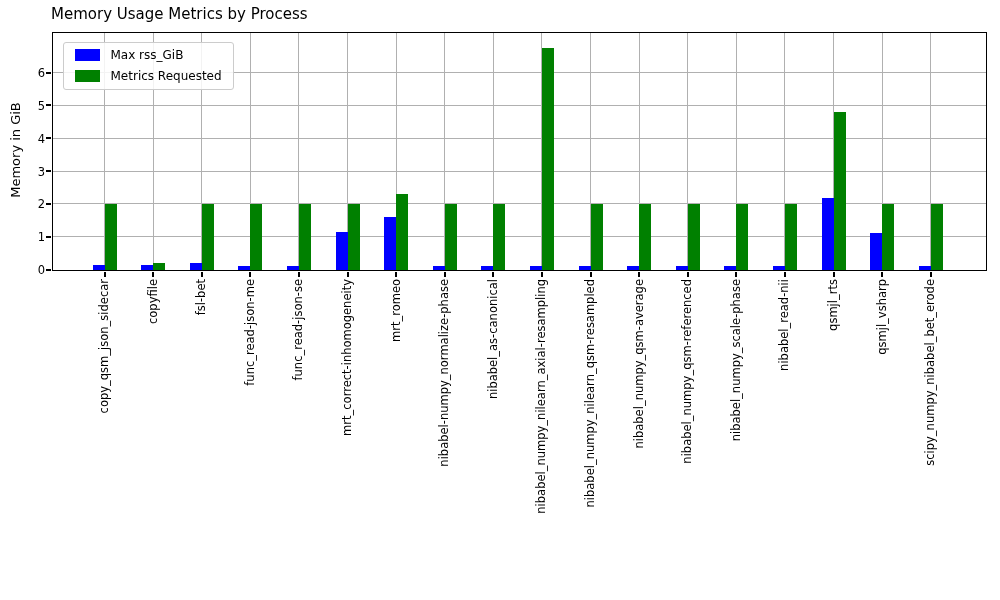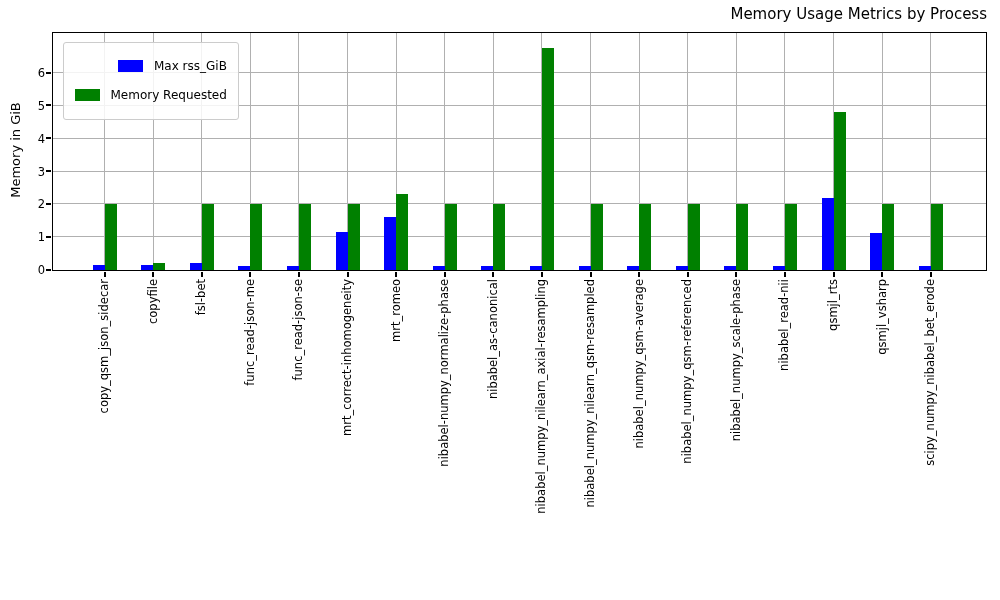--- a/index.html
+++ b/index.html
@@ -3,21 +3,21 @@
 <meta charset="utf-8">
 <style>
   html, body { margin: 0; padding: 0; background: #ffffff; }
   .figure {
     position: relative; width: 1000px; height: 600px; background: #ffffff;
     font-family: "DejaVu Sans", "Liberation Sans", sans-serif; color: #000000;
     overflow: hidden;
   }
   .chart-title {
     position: absolute; top: 5px; left: 51px; width: 936px;
-    text-align: right; font-size: 15px; white-space: nowrap;
+    text-align: left; font-size: 15px; white-space: nowrap;
   }
   .plot-area {
     position: absolute; left: 51.5px; top: 31.5px; width: 933px; height: 237px;
     border: 1.5px solid #000000; box-sizing: content-box; background: #ffffff;
   }
   .gridline-h { position: absolute; left: 0; width: 100%; height: 1px; background: #b0b0b0; z-index: 1; }
   .gridline-v { position: absolute; top: 0; height: 100%; width: 1px; background: #b0b0b0; z-index: 1; }
   .bar { position: absolute; bottom: 0; z-index: 2; }
   .tick-mark { position: absolute; background: #000000; z-index: 3; }
   .ytick-label {
@@ -27,41 +27,41 @@
   .xtick-label {
     position: absolute; writing-mode: vertical-rl; transform: rotate(180deg);
     white-space: nowrap; font-size: 11.5px; line-height: 15px;
   }
   .axis-label { position: absolute; font-size: 13px; white-space: nowrap; }
   .x-axis-label { top: 569px; left: 51px; width: 936px; text-align: center; }
   .y-axis-label { left: 15px; top: 150px; transform: translate(-50%, -50%) rotate(-90deg); }
   .legend {
     position: absolute; left: 10px; top: 9px; z-index: 5;
     background: rgba(255,255,255,0.85); border: 1px solid #cccccc; border-radius: 3px;
-    padding: 17px 11px; display: flex; flex-direction: column; gap: 16px; align-items: flex-end;
+    padding: 6px 11px; display: flex; flex-direction: column; gap: 8px;
   }
   .legend-item { display: flex; align-items: center; gap: 11px; }
   .legend-swatch { width: 25px; height: 12px; display: inline-block; }
   .legend-label { font-size: 12px; line-height: 13px; white-space: nowrap; }
 </style>
 </head>
 <body>
 
 <div class="figure">
   <div class="chart-title">Memory Usage Metrics by Process</div>
   <div class="axis-label y-axis-label">Memory in GiB</div>
   <div class="plot-area">
     <div class="legend" id="legend">
         <div class="legend-item">
           <div class="legend-swatch" style="background: rgb(0, 0, 255);"></div>
           <div class="legend-label">Max rss_GiB</div>
         </div>
         <div class="legend-item">
           <div class="legend-swatch" style="background: rgb(0, 128, 0);"></div>
-          <div class="legend-label">Memory Requested</div>
+          <div class="legend-label">Metrics Requested</div>
         </div>
       </div>
   <div class="tick-mark" style="left: -7px; top: 236px; width: 5px; height: 2px;"></div>
       <div class="gridline-h" style="top: 203.675px; background: rgb(176, 176, 176);"></div>
       <div class="tick-mark" style="left: -7px; top: 203.175px; width: 5px; height: 2px;"></div>
       <div class="gridline-h" style="top: 170.849px; background: rgb(176, 176, 176);"></div>
       <div class="tick-mark" style="left: -7px; top: 170.349px; width: 5px; height: 2px;"></div>
       <div class="gridline-h" style="top: 138.024px; background: rgb(176, 176, 176);"></div>
       <div class="tick-mark" style="left: -7px; top: 137.524px; width: 5px; height: 2px;"></div>
       <div class="gridline-h" style="top: 105.198px; background: rgb(176, 176, 176);"></div>

